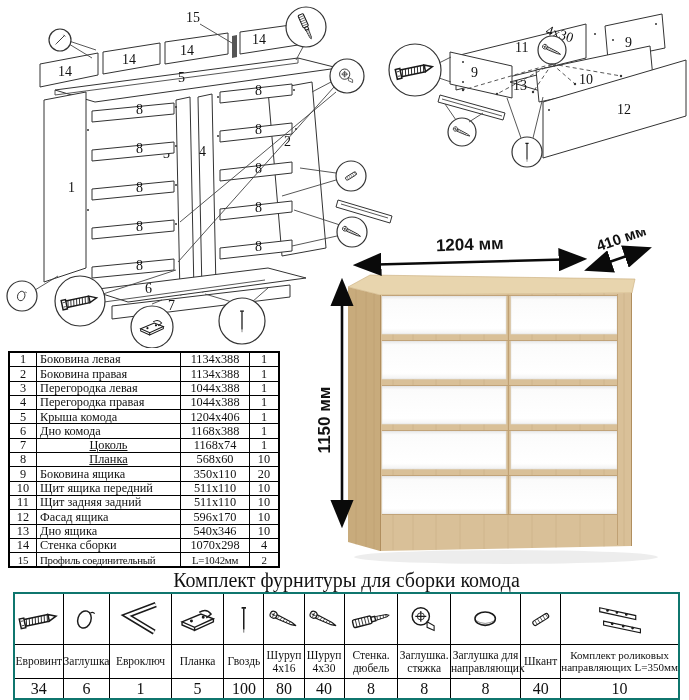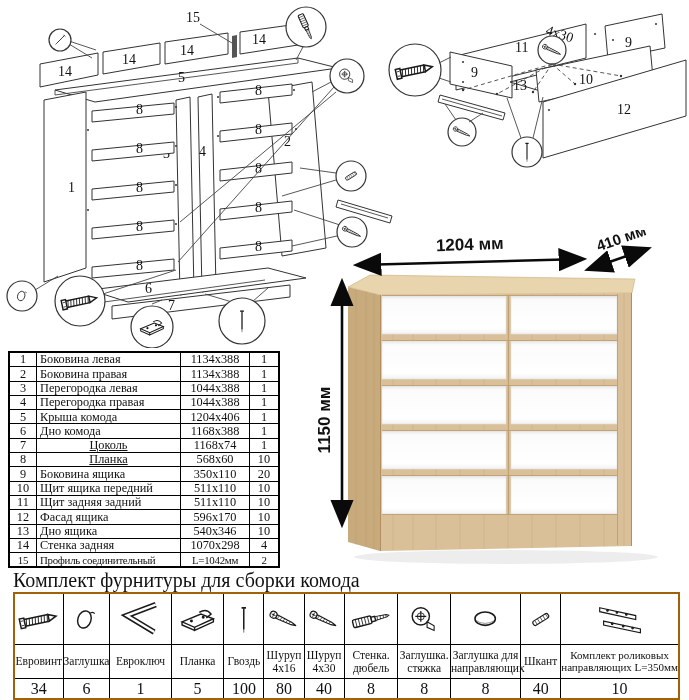--- a/index.html
+++ b/index.html
@@ -21,24 +21,24 @@
   .dimline{stroke:#0a0a0a;stroke-width:2.6;fill:none;}
   #parts{position:absolute;left:8px;top:351px;border-collapse:collapse;border:2px solid #000;background:#fff;}
   #parts td{border:1px solid #000;font-size:12.3px;line-height:12.5px;height:13.3px;
             padding:0 3px;white-space:nowrap;}
   .pt-num{width:20px;text-align:center;}
   .pt-name{width:137px;}
   .pt-size{width:62px;text-align:center;font-family:Liberation Serif, serif;}
   .pt-qty{width:22px;text-align:center;}
   .pt-center{text-align:center;text-decoration:underline;}
   #parts tr:last-child td{font-size:10.9px;letter-spacing:-.3px;}
-  #hw-title{position:absolute;left:13px;top:568px;width:667px;
+  #hw-title{position:absolute;left:13px;top:568px;width:667px;text-align:center;
             font-size:20px;line-height:24px;}
   #hardware{position:absolute;left:13px;top:592px;width:667px;border-collapse:collapse;
-            border:2px solid #a16207;table-layout:fixed;background:#fff;}
+            border:2px solid #0f766e;table-layout:fixed;background:#fff;}
   #hardware td{border:1px solid #000;text-align:center;vertical-align:middle;padding:0;}
   .hw-icon-cell{height:50px;}
   .hw-ic{width:96%;height:47px;display:block;margin:1px auto 0;}
   .hw-name{height:33px;font-size:11.5px;line-height:1.08;padding:0 1px;}
   .hw-name-last{font-size:11px;}
   .hw-qty{height:19px;font-size:16px;}
 </style>
 </head>
 <body>
 
@@ -430,21 +430,21 @@
           <td class="pt-qty">10</td>
         </tr>
         <tr>
           <td class="pt-num">13</td>
           <td class="pt-name">Дно ящика</td>
           <td class="pt-size">540x346</td>
           <td class="pt-qty">10</td>
         </tr>
         <tr>
           <td class="pt-num">14</td>
-          <td class="pt-name">Стенка задняя</td>
+          <td class="pt-name">Стенка сборки</td>
           <td class="pt-size">1070x298</td>
           <td class="pt-qty">4</td>
         </tr>
         <tr>
           <td class="pt-num">15</td>
           <td class="pt-name">Профиль соединительный</td>
           <td class="pt-size">L=1042мм</td>
           <td class="pt-qty">2</td>
         </tr>
       </tbody>

